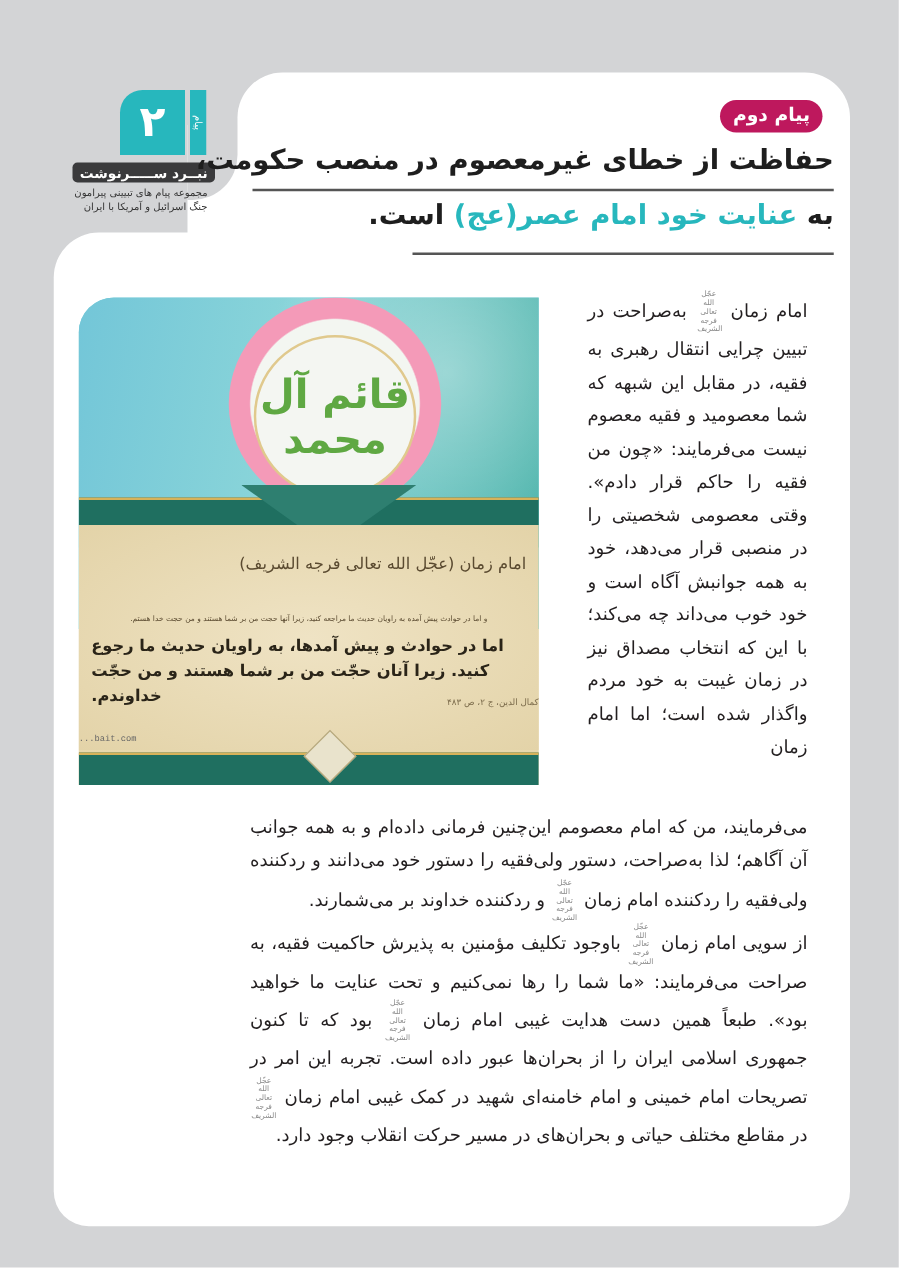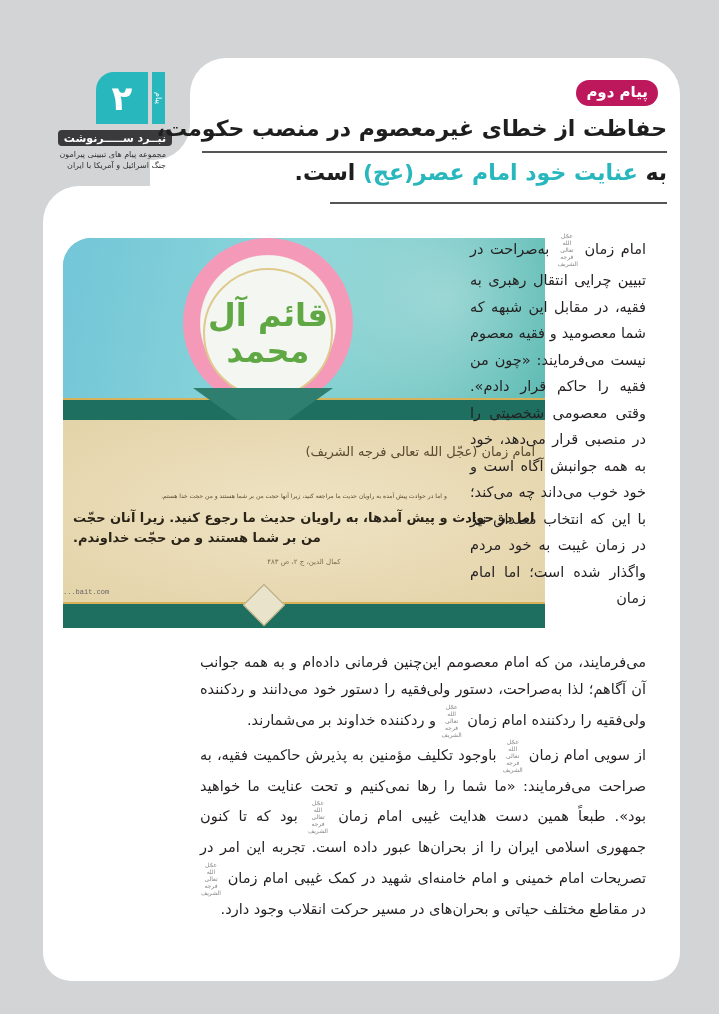--- a/index.html
+++ b/index.html
@@ -97,21 +97,21 @@
   .rule {
     position: absolute; height: 2px; background: #555;
   }
   .rule-1 { left: 202px; right: 52px; top: 151px; }
   .rule-2 { left: 330px; right: 52px; top: 202px; }
   .hl { color: #27b7bd; }
 
   
   .figure {
     position: absolute; left: 63px; top: 238px;
-    width: 482px; height: 390px;
+    width: 368px; height: 390px;
     border-radius: 28px 0 0 0;
     overflow: hidden;
     background: linear-gradient(180deg, #7fd0db 0%, #6cc7c9 40%, #5ec0b9 68%, #e9dcb7 68%, #e6d6aa 100%);
   }
   .fig-sky {
     position: absolute; left: 0; top: 0; width: 100%; height: 200px;
     background: radial-gradient(circle at 80% 30%, rgba(255,255,255,0.35), transparent 45%),
                 linear-gradient(100deg, #73c6d8 0%, #8ad5d9 45%, #4bb3aa 100%);
   }
   .fig-wreath {
@@ -152,21 +152,21 @@
     position: absolute; left: 18px; right: 18px; top: 254px;
     font-size: 6px; color: #5a4a30; direction: rtl; text-align: center;
   }
   .fig-quote {
     position: absolute; left: 10px; right: 10px; top: 270px;
     font-size: 13px; font-weight: bold; color: #2a2418;
     direction: rtl; text-align: left; line-height: 20px;
   }
   .fig-ref {
     position: absolute; left: 0; right: 0; top: 320px;
-    font-size: 7px; color: #7a6a4a; direction: rtl; text-align: center;
+    font-size: 7px; color: #7a6a4a; direction: rtl; text-align: right;
   }
   .fig-url {
     position: absolute; left: 0px; top: 350px;
     font-size: 7px; color: #666; font-family: Liberation Mono, monospace;
   }
   .fig-footer {
     position: absolute; left: 0; bottom: 0; width: 100%; height: 26px;
     background: #1f6f60;
     border-top: 2px solid #d7b25a;
   }

